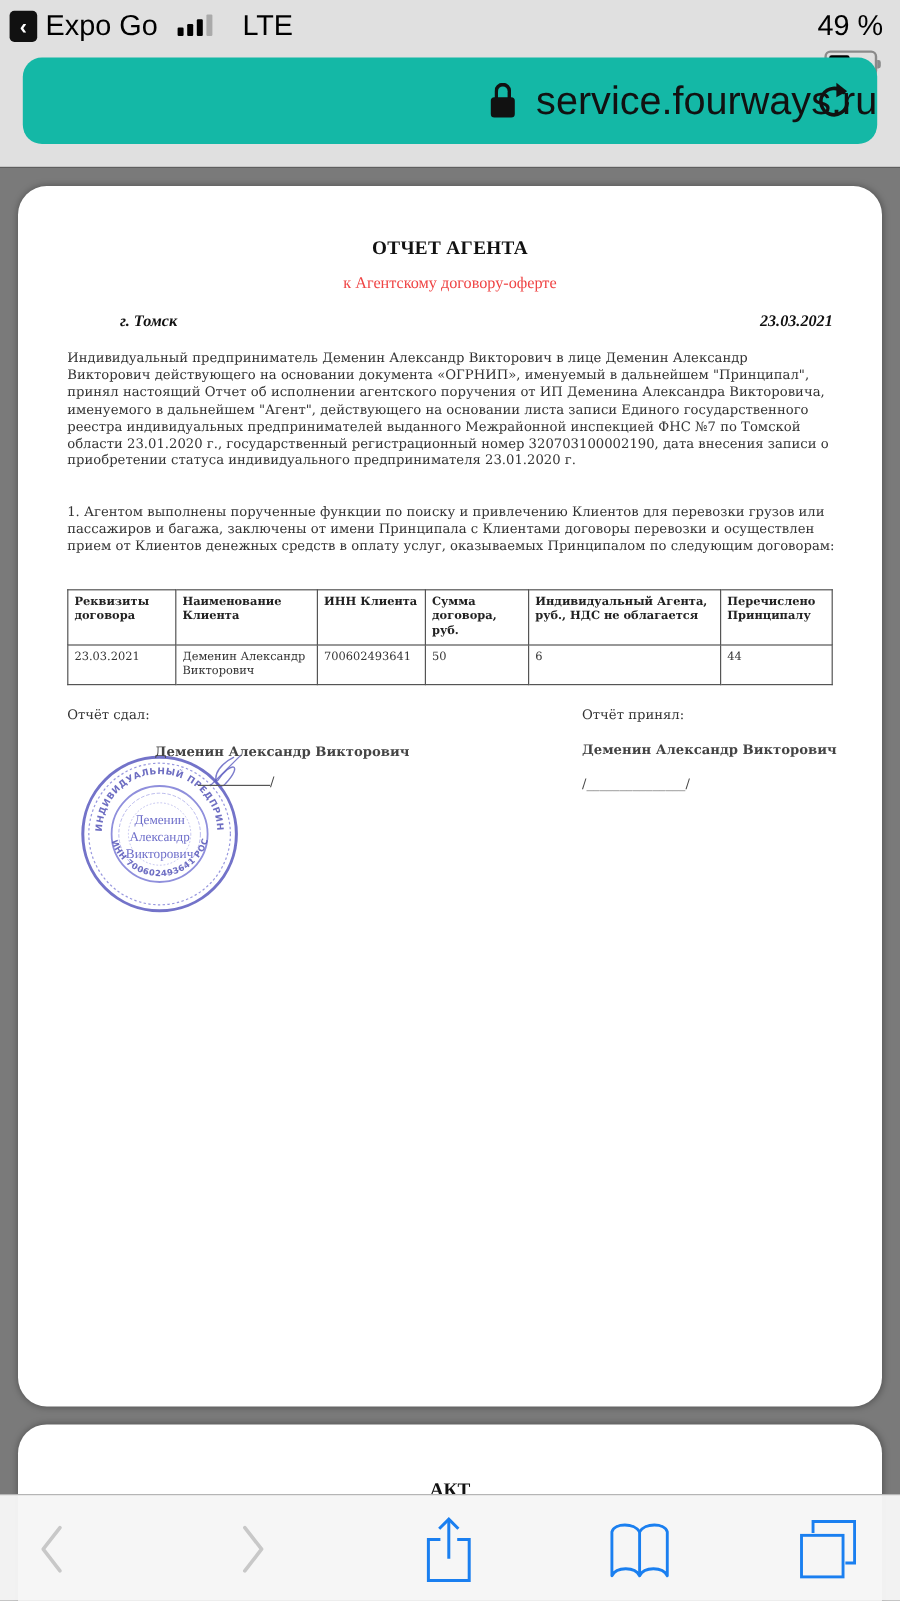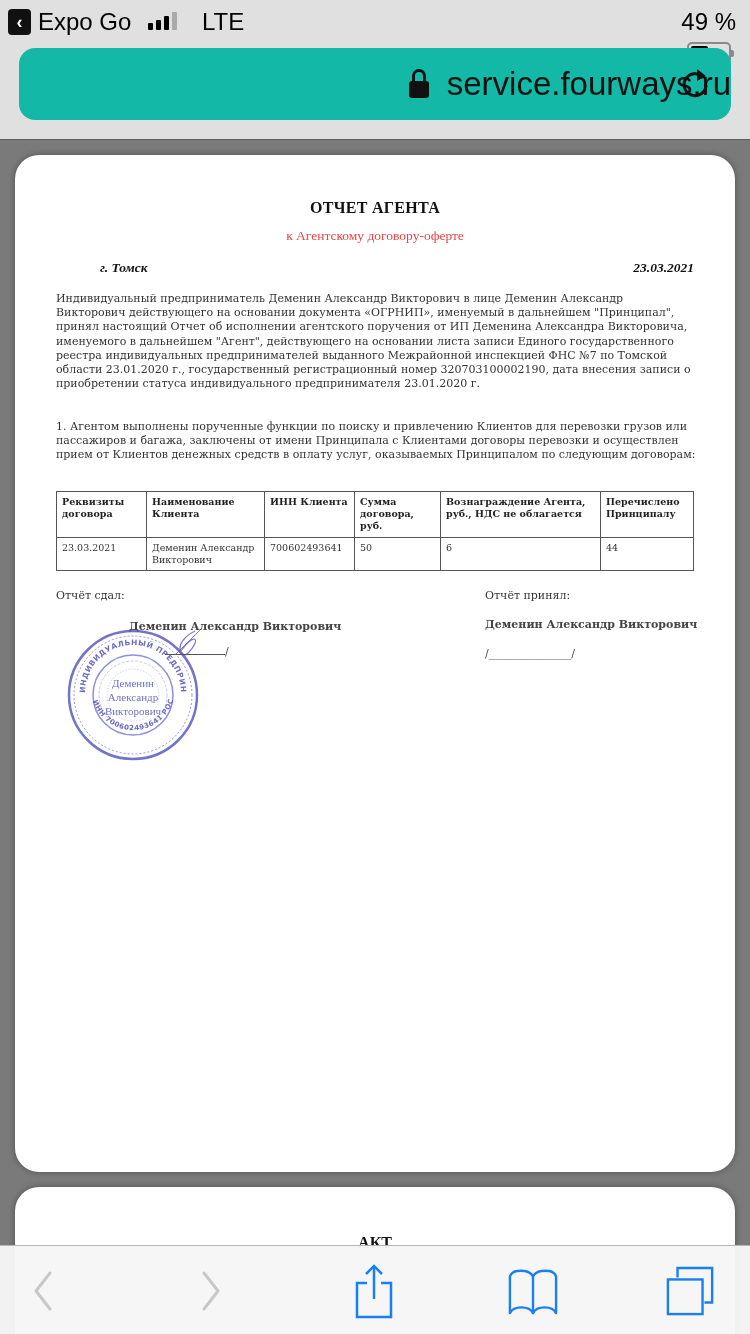--- a/index.html
+++ b/index.html
@@ -111,21 +111,21 @@
   <div class="para para1">Индивидуальный предприниматель Деменин Александр Викторович в лице Деменин Александр Викторович действующего на основании документа «ОГРНИП», именуемый в дальнейшем "Принципал", принял настоящий Отчет об исполнении агентского поручения от ИП Деменина Александра Викторовича, именуемого в дальнейшем "Агент", действующего на основании листа записи Единого государственного реестра индивидуальных предпринимателей выданного Межрайонной инспекцией ФНС №7 по Томской области 23.01.2020 г., государственный регистрационный номер 320703100002190, дата внесения записи о приобретении статуса индивидуального предпринимателя 23.01.2020 г.</div>
   <div class="para para2">1. Агентом выполнены порученные функции по поиску и привлечению Клиентов для перевозки грузов или пассажиров и багажа, заключены от имени Принципала с Клиентами договоры перевозки и осуществлен прием от Клиентов денежных средств в оплату услуг, оказываемых Принципалом по следующим договорам:</div>
 
   <table class="contracts">
     <thead>
       <tr>
         <th class="c1">Реквизиты договора</th>
         <th class="c2">Наименование Клиента</th>
         <th class="c3">ИНН Клиента</th>
         <th class="c4">Сумма договора, руб.</th>
-        <th class="c5">Вознаграждение Агента, руб., НДС не облагается</th>
+        <th class="c5">Индивидуальный Агента, руб., НДС не облагается</th>
         <th class="c6">Перечислено Принципалу</th>
       </tr>
     </thead>
     <tbody>
       <tr>
         <td class="c1">23.03.2021</td>
         <td class="c2">Деменин Александр Викторович</td>
         <td class="c3">700602493641</td>
         <td class="c4">50</td>
         <td class="c5">6</td>

